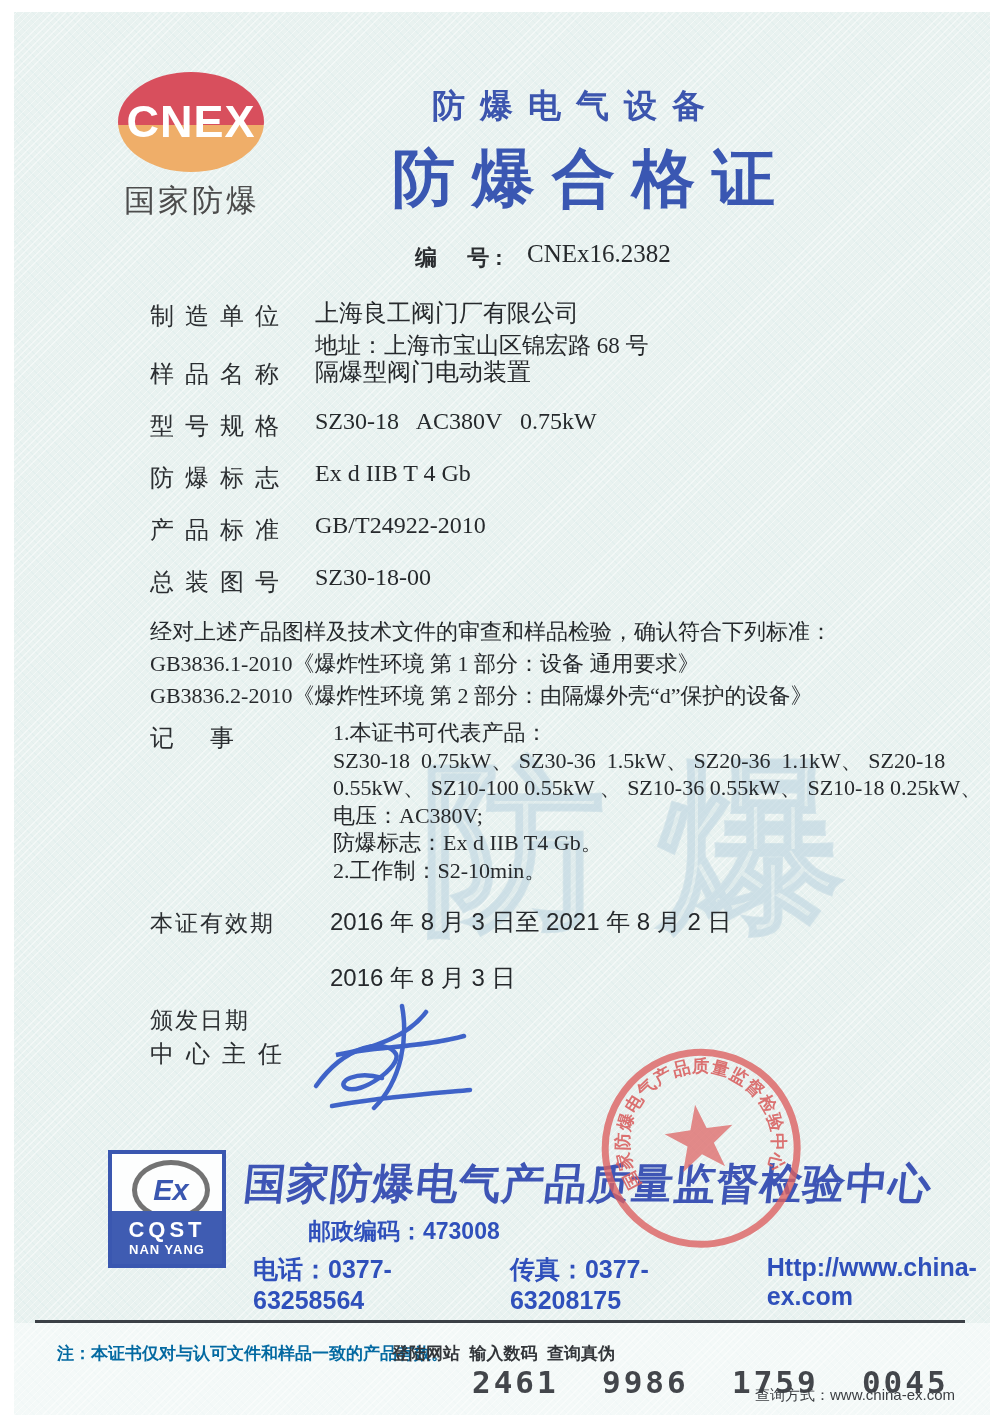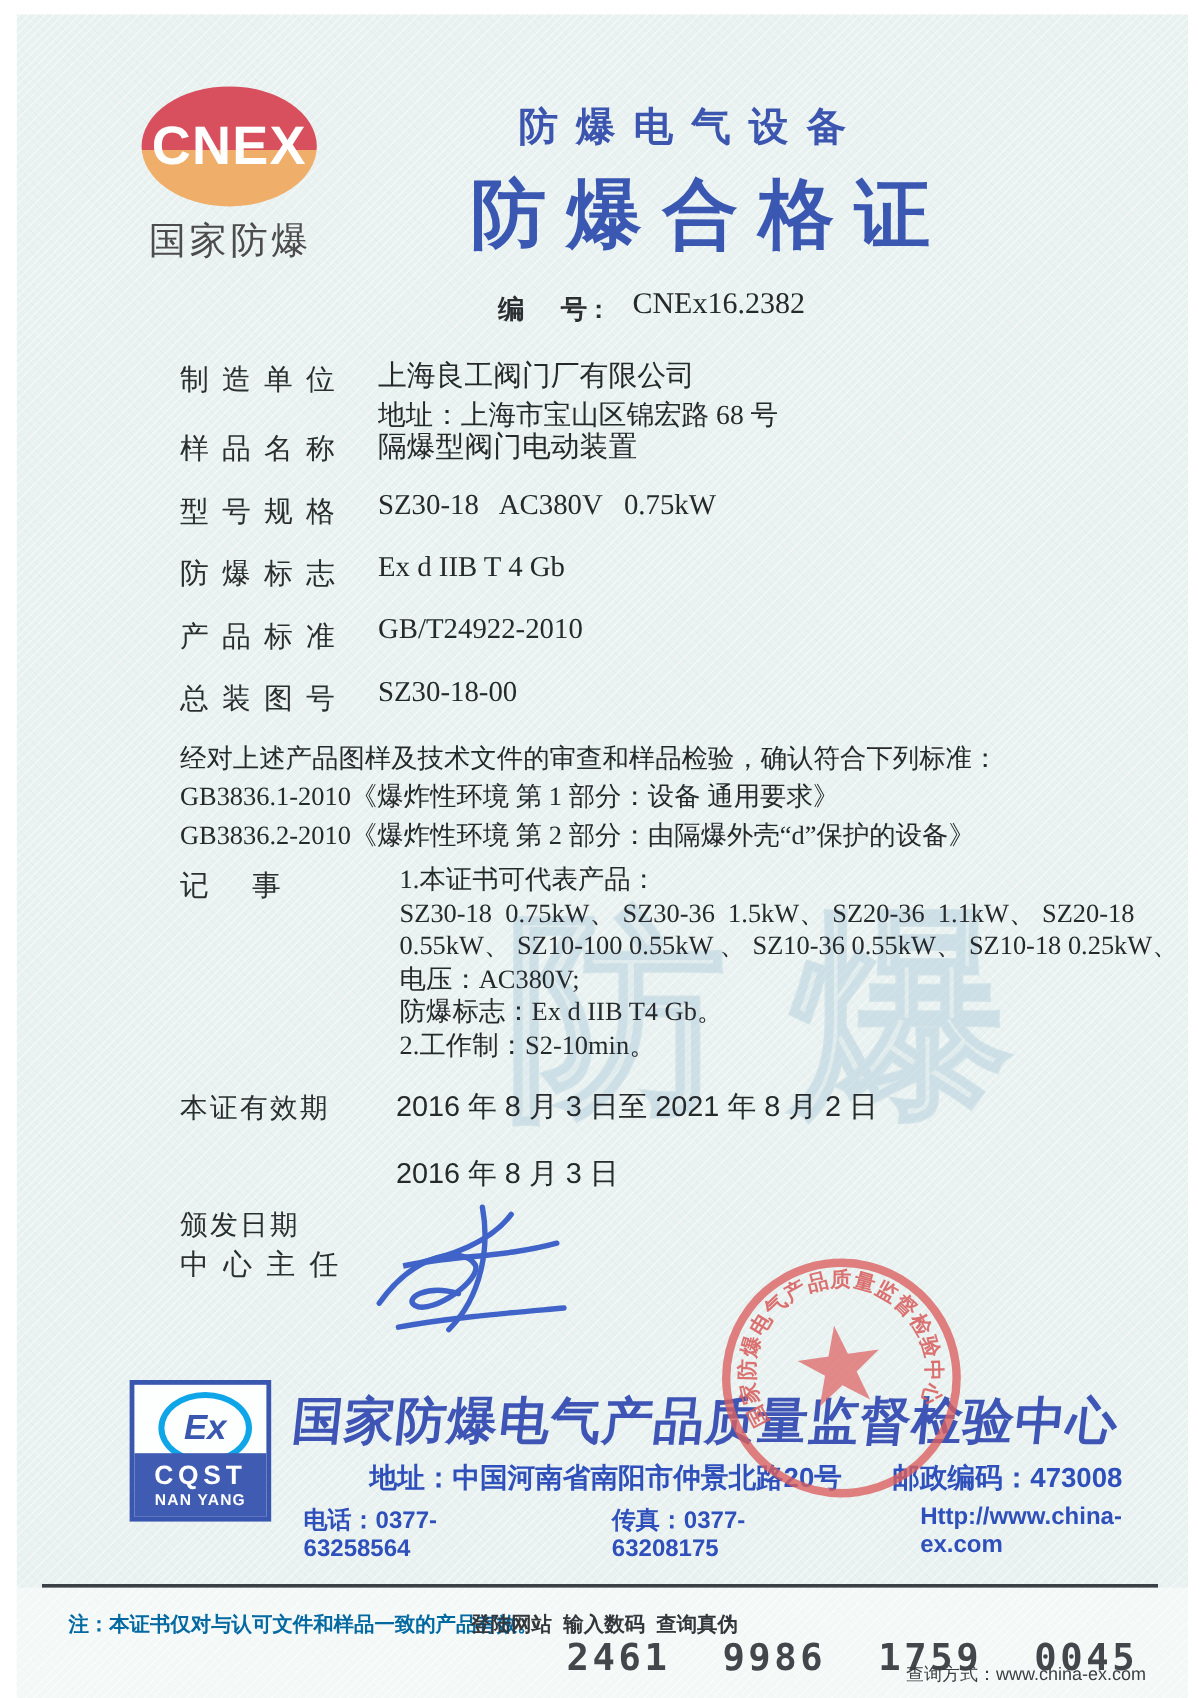--- a/index.html
+++ b/index.html
@@ -51,32 +51,32 @@
 
   .watermark{left:420px;top:755px;font-size:185px;font-weight:bold;color:rgba(198,218,228,.28);
              -webkit-text-stroke:2px rgba(188,212,224,.5);letter-spacing:55px;z-index:0;line-height:1;}
 
   .signature{left:298px;top:998px;z-index:2;}
   .stamp{left:592px;top:1038px;z-index:3;transform:rotate(-8deg);opacity:.88;}
 
   
   .exlogo{left:108px;top:1150px;width:118px;height:118px;border:4px solid #3a57b0;box-sizing:border-box;
           background:#fdfefe;z-index:1;}
-  .exlogo .oval{position:absolute;left:20px;top:6px;width:68px;height:50px;border:5px solid #0ea5e9;
+  .exlogo .oval{position:absolute;left:20px;top:6px;width:68px;height:50px;border:5px solid #737373;
                 border-radius:50%;display:flex;align-items:center;justify-content:center;
                 color:#3a57b0;font-weight:bold;font-size:29px;font-style:italic;background:#fdfefe;}
   .exlogo .band{position:absolute;left:0;bottom:0;width:100%;height:53px;background:#3f5cb2;
                 display:flex;flex-direction:column;align-items:center;justify-content:center;color:#fff;}
   .exlogo .band .cqst{font-size:22px;letter-spacing:4px;font-weight:bold;line-height:24px;}
   .exlogo .band .ny{font-size:13px;letter-spacing:1px;font-weight:bold;line-height:16px;}
 
   .center-name{left:244px;top:1156px;font-size:42px;font-weight:bold;color:#3e55b5;letter-spacing:1px;
                transform:skewX(-6deg);z-index:1;}
   .addr-row{left:308px;top:1216px;font-size:23px;font-weight:bold;color:#2f50bb;z-index:1;display:flex;gap:42px;}
-  .phone-row{left:253px;top:1253px;font-size:20px;font-weight:bold;color:#2f50bb;z-index:1;display:flex;gap:60px;}
+  .phone-row{left:253px;top:1253px;font-size:25px;font-weight:bold;color:#2f50bb;z-index:1;display:flex;gap:60px;}
 
   .sep{left:35px;top:1320px;width:930px;height:3px;background:#3b4046;z-index:1;}
   .note{left:57px;top:1342px;font-size:17px;font-weight:bold;color:#0369a1;z-index:1;}
   .instruction{left:392px;top:1342px;font-size:17px;font-weight:bold;color:#33363a;z-index:1;}
   .code{left:472px;top:1364px;font-size:31px;font-weight:bold;color:#43464b;
         font-family:"DejaVu Sans Mono","Liberation Mono",monospace;letter-spacing:3px;z-index:1;}
   .query{left:755px;top:1386px;font-size:15px;color:#3b3e42;z-index:1;}
   .query .ql{font-weight:normal;}
 </style>
 </head>
@@ -165,21 +165,20 @@
       </div>
     <div class="band">
       <div class="cqst">CQST</div>
       <div class="ny">NAN YANG</div>
     </div>
   </div>
 
   <div class="abs center-name">国家防爆电气产品质量监督检验中心</div>
 
   <div class="abs addr-row">
-    <span>地址：中国河南省南阳市仲景北路20号</span>
     <span>邮政编码：473008</span>
   </div>
   <div class="abs phone-row">
     <span>电话：0377-63258564</span>
     <span>传真：0377-63208175</span>
     <span>Http://www.china-ex.com</span>
   </div>
 
   <div class="abs sep"></div>
   <div class="abs note">注：本证书仅对与认可文件和样品一致的产品有效。</div>

